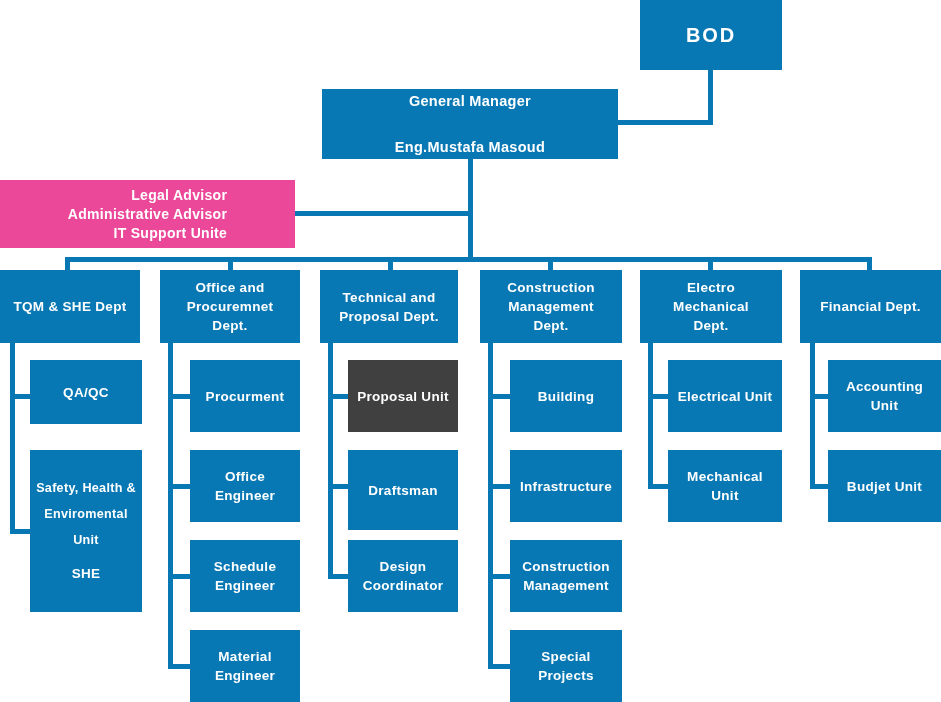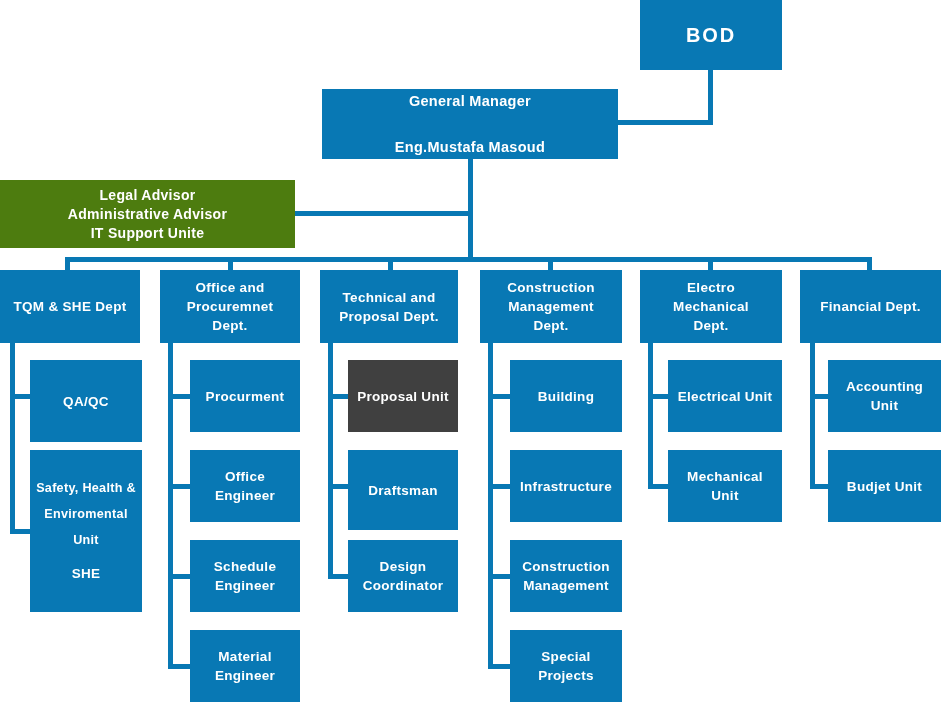--- a/index.html
+++ b/index.html
@@ -69,21 +69,21 @@
 
   <div class="node bod" style="left: 640px; top: 0px; width: 142px; height: 70px; background: rgb(8, 120, 180); color: rgb(255, 255, 255);">
     <span class="lbl">BOD</span>
   </div>
 
   <div class="node gm" style="left: 322px; top: 89px; width: 296px; height: 70px; background: rgb(8, 120, 180); color: rgb(255, 255, 255);">
     <span class="lbl">General Manager</span>
     <span class="lbl">Eng.Mustafa Masoud</span>
   </div>
 
-  <div class="node adv" style="left: 0px; top: 180px; width: 295px; height: 68px; background: #4d7c0f; color: rgb(255, 255, 255);">
+  <div class="node adv" style="left: 0px; top: 180px; width: 295px; height: 68px; background: #ec4899; color: rgb(255, 255, 255); text-align: right;">
     <span class="lbl">Legal Advisor
 Administrative Advisor
 IT Support Unite</span>
   </div>
 
   <div class="node dept" style="left: 0px; top: 270px; width: 140px; height: 73px; background: rgb(8, 120, 180); color: rgb(255, 255, 255);">
     <span class="lbl">TQM &amp; SHE Dept</span>
   </div>
   <div class="node dept" style="left: 160px; top: 270px; width: 140px; height: 73px; background: rgb(8, 120, 180); color: rgb(255, 255, 255);">
     <span class="lbl">Office and
@@ -101,21 +101,21 @@
   </div>
   <div class="node dept" style="left: 640px; top: 270px; width: 142px; height: 73px; background: rgb(8, 120, 180); color: rgb(255, 255, 255);">
     <span class="lbl">Electro
 Mechanical
 Dept.</span>
   </div>
   <div class="node dept" style="left: 800px; top: 270px; width: 141px; height: 73px; background: rgb(8, 120, 180); color: rgb(255, 255, 255);">
     <span class="lbl">Financial Dept.</span>
   </div>
 
-  <div class="node child" style="left: 30px; top: 360px; width: 112px; height: 82px; background: rgb(8, 120, 180); color: rgb(255, 255, 255);">
+  <div class="node child" style="left: 30px; top: 360px; width: 112px; height: 64px; background: rgb(8, 120, 180); color: rgb(255, 255, 255);">
     <span class="lbl">QA/QC</span>
   </div>
   <div class="node child safety" style="left: 30px; top: 450px; width: 112px; height: 162px; background: rgb(8, 120, 180); color: rgb(255, 255, 255);">
     <span class="lbl">Safety, Health &amp;
 Enviromental
 Unit</span>
     <span class="lbl sub">SHE</span>
   </div>
 
   <div class="node child" style="left: 190px; top: 360px; width: 110px; height: 72px; background: rgb(8, 120, 180); color: rgb(255, 255, 255);">

